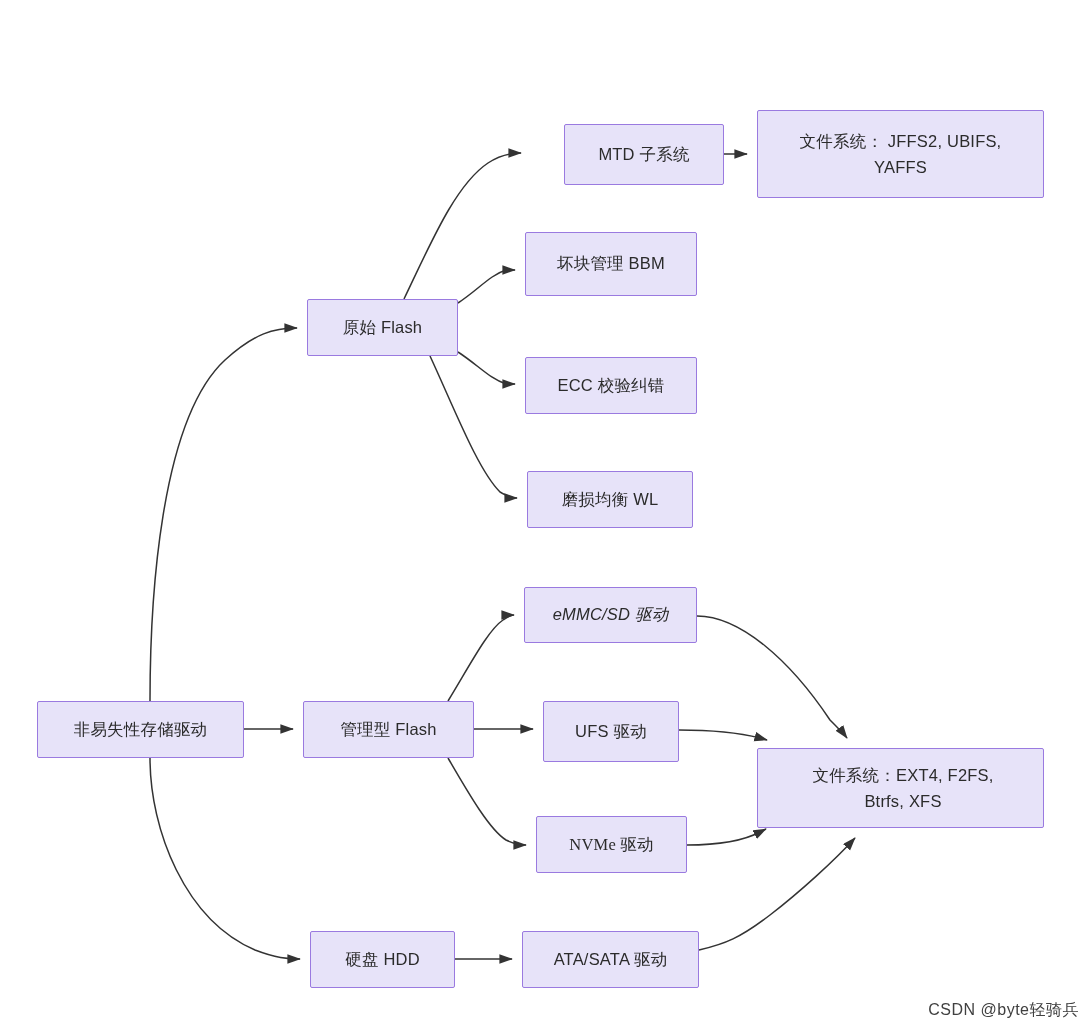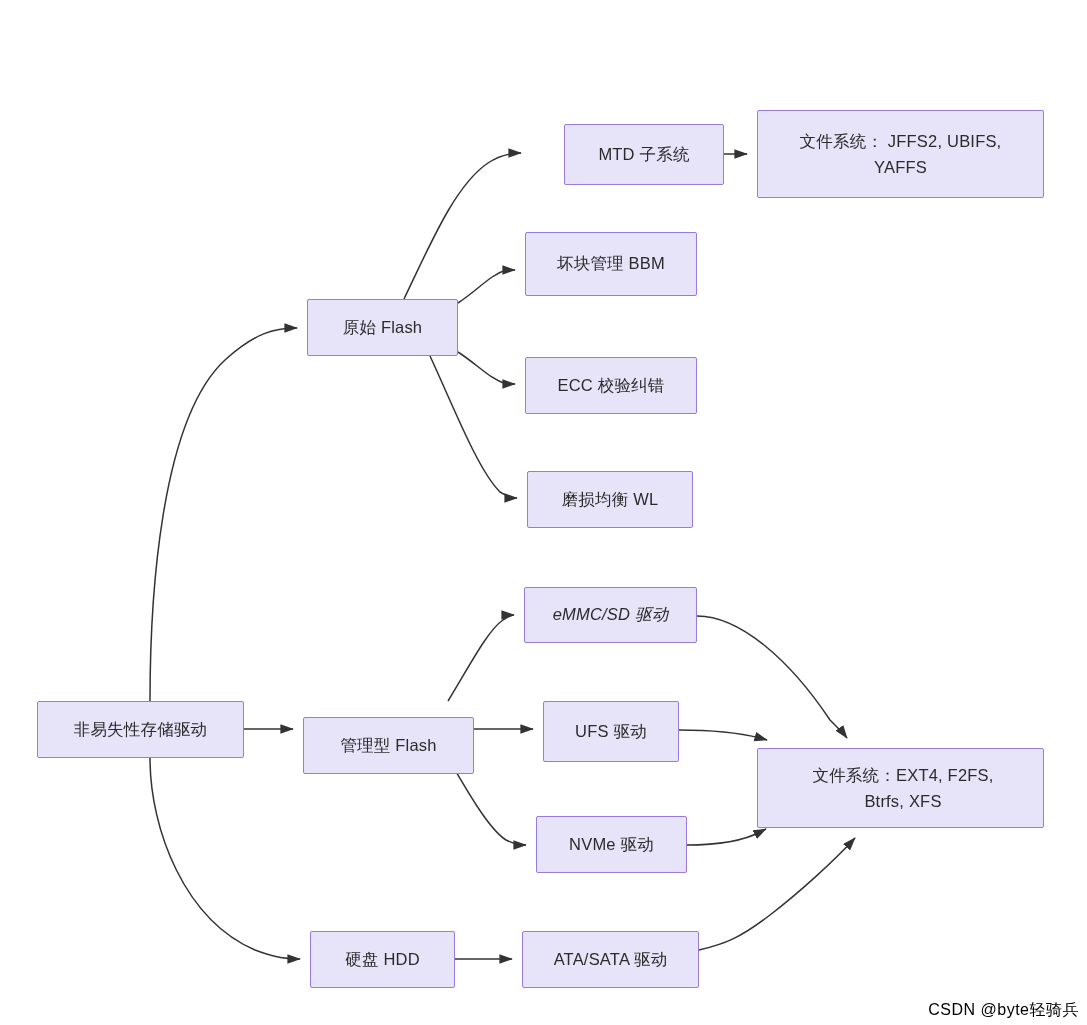--- a/index.html
+++ b/index.html
@@ -44,21 +44,21 @@
     padding: 2px 8px;
   }
   .node.two-line {
     line-height: 1.6;
   }
   #watermark {
     position: absolute;
     right: 8px;
     bottom: 4px;
     font-size: 16px;
-    color: #000000;
+    color: #404040;
     letter-spacing: 0.5px;
     user-select: none;
   }
 </style>
 </head>
 <body>
 
 <div id="canvas">
 
   <svg id="edges" viewBox="0 0 1087 1025" width="1087" height="1025">
@@ -111,27 +111,27 @@
 
   <div class="node two-line" style="left:757px; top:110px; width:287px; height:88px;">文件系统： JFFS2, UBIFS,
 YAFFS</div>
 
   <div class="node" style="left:525px; top:232px; width:172px; height:64px;">坏块管理 BBM</div>
 
   <div class="node" style="left:525px; top:357px; width:172px; height:57px;">ECC 校验纠错</div>
 
   <div class="node" style="left:527px; top:471px; width:166px; height:57px;">磨损均衡 WL</div>
 
-  <div class="node" style="left:303px; top:701px; width:171px; height:57px;margin-top:16px;">管理型 Flash</div>
+  <div class="node" style="left:303px; top:701px; width:171px; height:57px;">管理型 Flash</div>
 
   <div class="node" style="left:524px; top:587px; width:173px; height:56px;font-style:italic;">eMMC/SD 驱动</div>
 
   <div class="node" style="left:543px; top:701px; width:136px; height:61px;">UFS 驱动</div>
 
-  <div class="node" style="left:536px; top:816px; width:151px; height:57px;">NVMe 驱动</div>
+  <div class="node" style="left:536px; top:816px; width:151px; height:57px;font-family:Liberation Serif, serif;">NVMe 驱动</div>
 
   <div class="node two-line" style="left:757px; top:748px; width:287px; height:80px;padding-left:13px;">文件系统：EXT4, F2FS,
 Btrfs, XFS</div>
 
   <div class="node" style="left:310px; top:931px; width:145px; height:57px;">硬盘 HDD</div>
 
   <div class="node" style="left:522px; top:931px; width:177px; height:57px;">ATA/SATA 驱动</div>
 
   <div id="watermark">CSDN @byte轻骑兵</div>
 

